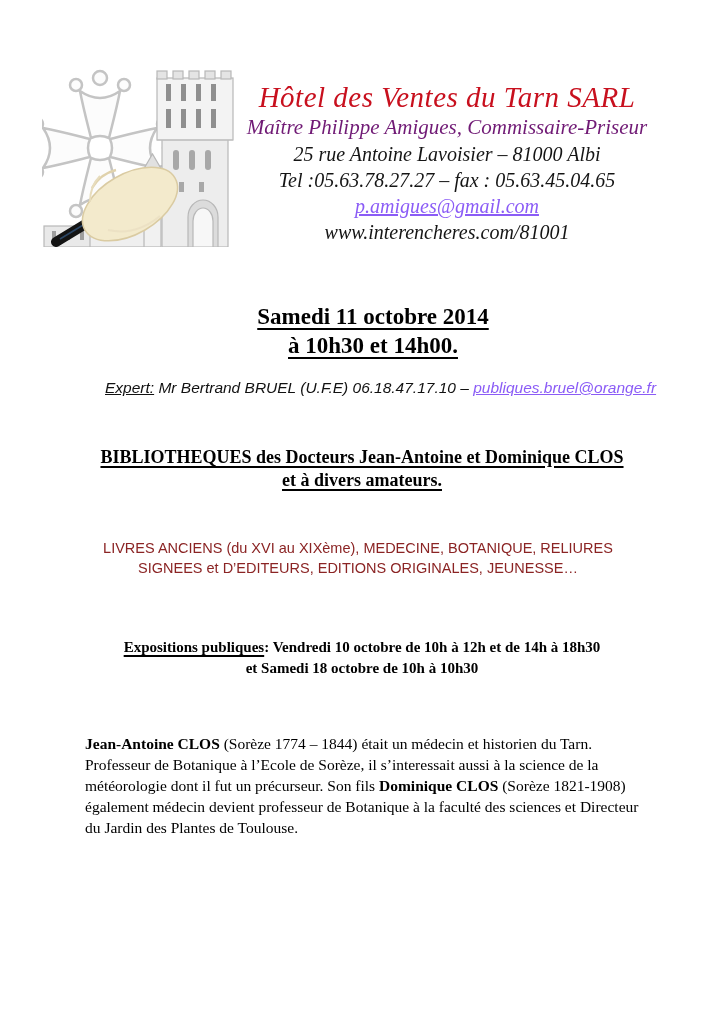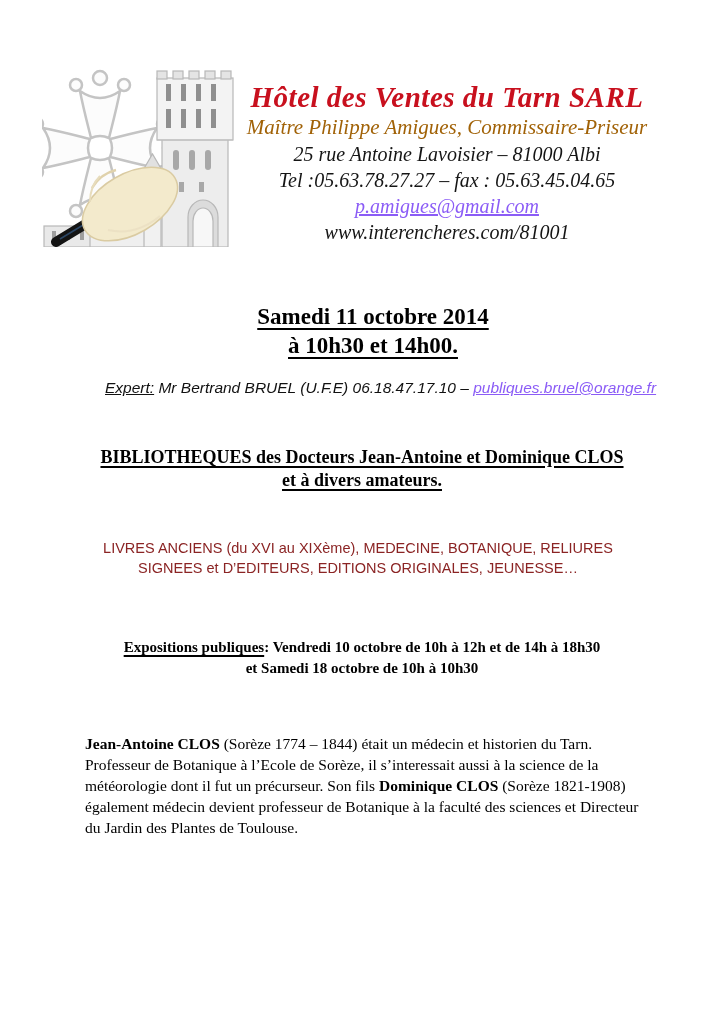--- a/index.html
+++ b/index.html
@@ -26,27 +26,26 @@
     left: 242px; top: 80px;
     width: 410px;
     text-align: center;
   }
   .lh-company {
     font-style: italic;
     font-size: 29px;
     line-height: 34px;
     color: #C8101E;
     letter-spacing: 0.5px;
-    font-weight: bold;
   }
   .lh-officer {
     font-style: italic;
     font-size: 21px;
     line-height: 27px;
-    color: #a16207;
+    color: #701a75;
   }
   .lh-line {
     font-style: italic;
     font-size: 20px;
     line-height: 26px;
     color: #151515;
   }
   a.blue-link {
     color: #8b5cf6;
     text-decoration: underline;

